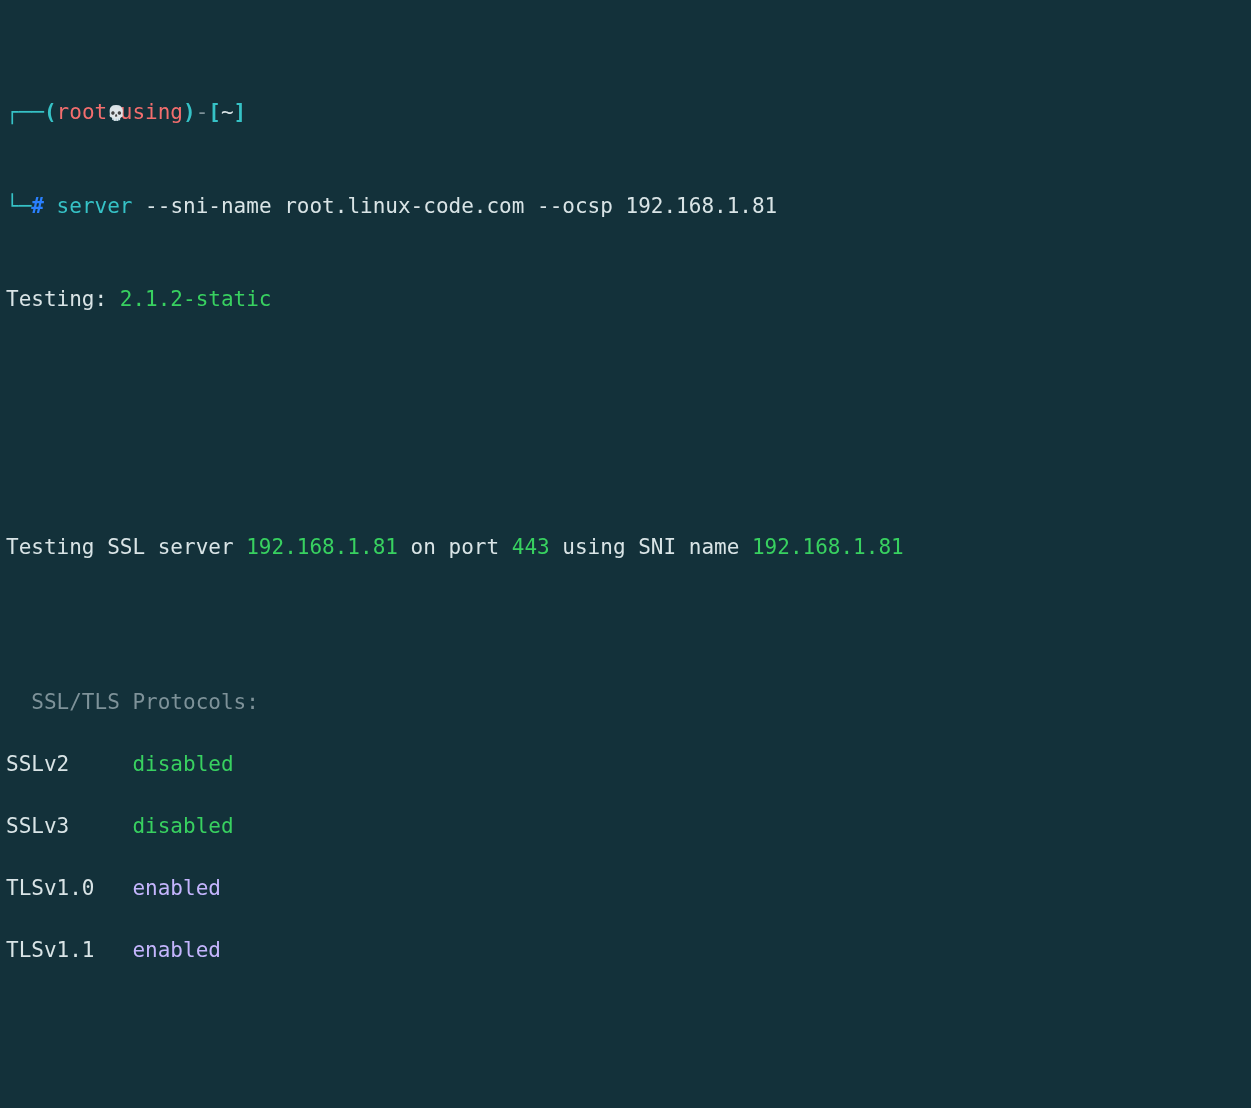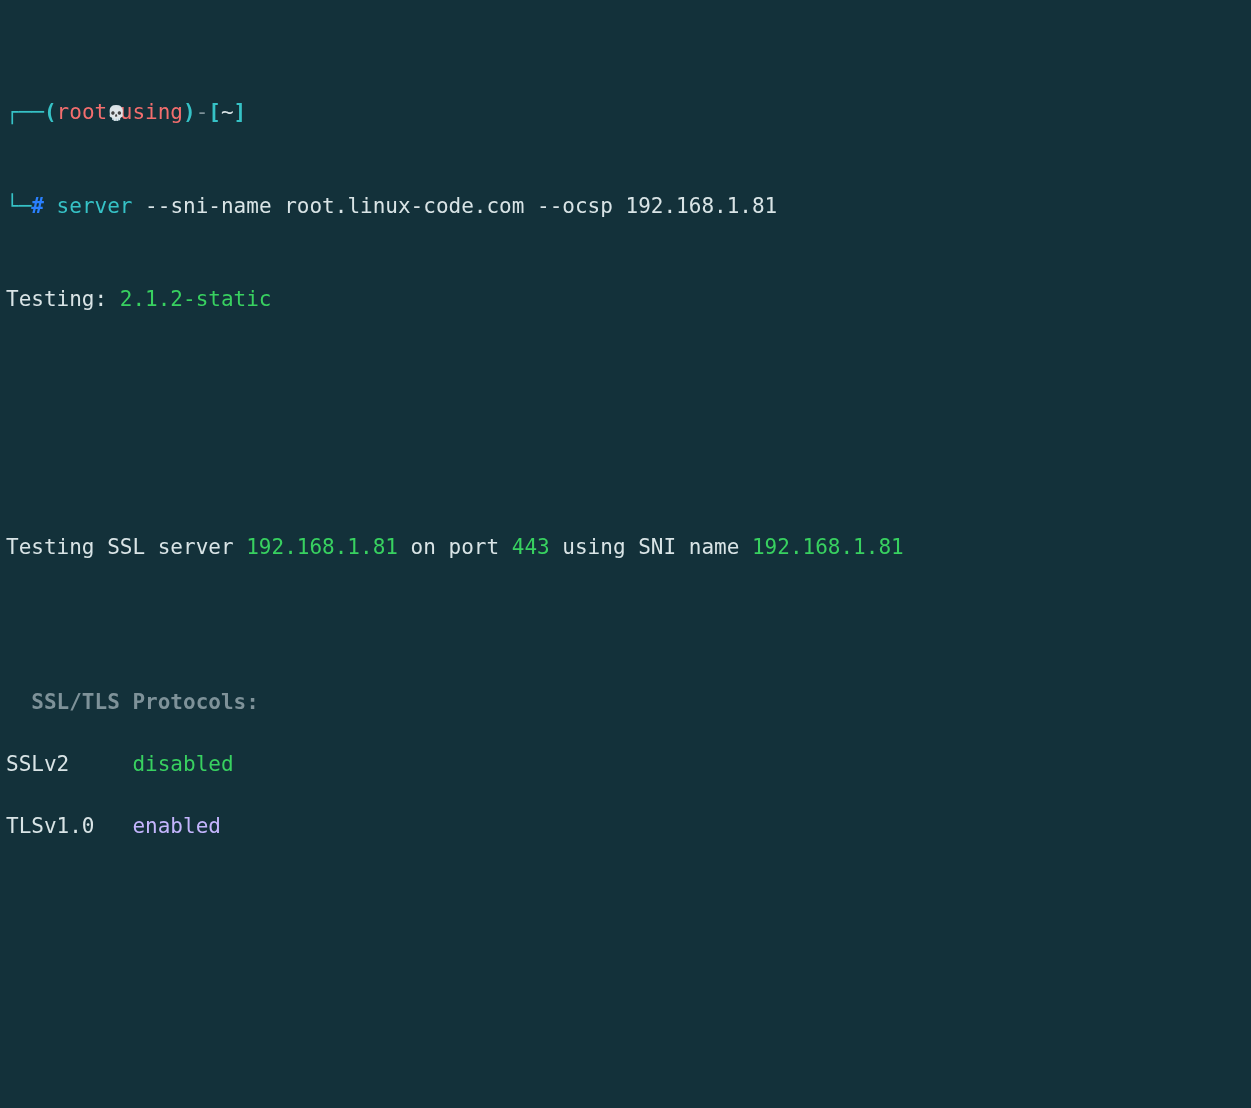--- a/index.html
+++ b/index.html
@@ -14,21 +14,21 @@
   .terminal {
     padding: 4px 6px 12px 6px;
     white-space: pre;
   }
   .c-red     { color: #f36e6e; font-weight: bold; }
   .c-cyan    { color: #36c2c6; }
   .c-cyan-b  { color: #36c2c6; font-weight: bold; }
   .c-blue    { color: #2a80ff; font-weight: bold; }
   .c-green   { color: #38d160; }
   .c-grey    { color: #7e9299; }
-  .c-grey-b  { color: #7e9299; font-weight: bold; }
+  .c-grey-b  { color: #7e9299; font-weight: normal; }
   .c-yellow  { color: #c4b5fd; }
   .c-default { color: #d9e4e6; }
   .bold      { font-weight: normal; }
   .skull {
     position: relative;
     display: inline-block;
     width: 0.6em;
     text-align: center;
   }
   .skull::before {
@@ -52,21 +52,23 @@
 <div><span class="c-default">Testing: </span><span class="c-green">2.1.2-static</span></div>
 <div> </div>
 
 <div> </div>
 
 <div><span class="c-default">Testing SSL server </span><span class="c-green">192.168.1.81</span><span class="c-default"> on port </span><span class="c-green">443</span><span class="c-default"> using SNI name </span><span class="c-green">192.168.1.81</span></div>
 <div> </div>
 
 <div class="c-grey-b">  SSL/TLS Protocols:</div>
 <div><span class="c-default">SSLv2     </span><span class="c-green">disabled</span></div>
+<div><span class="c-default">SSLv3     </span><span class="c-green">disabled</span></div>
 <div><span class="c-default">TLSv1.0   </span><span class="c-yellow">enabled</span></div>
+<div><span class="c-default">TLSv1.1   </span><span class="c-yellow">enabled</span></div>
 
 
 
 
 
 
 
 
 
 

